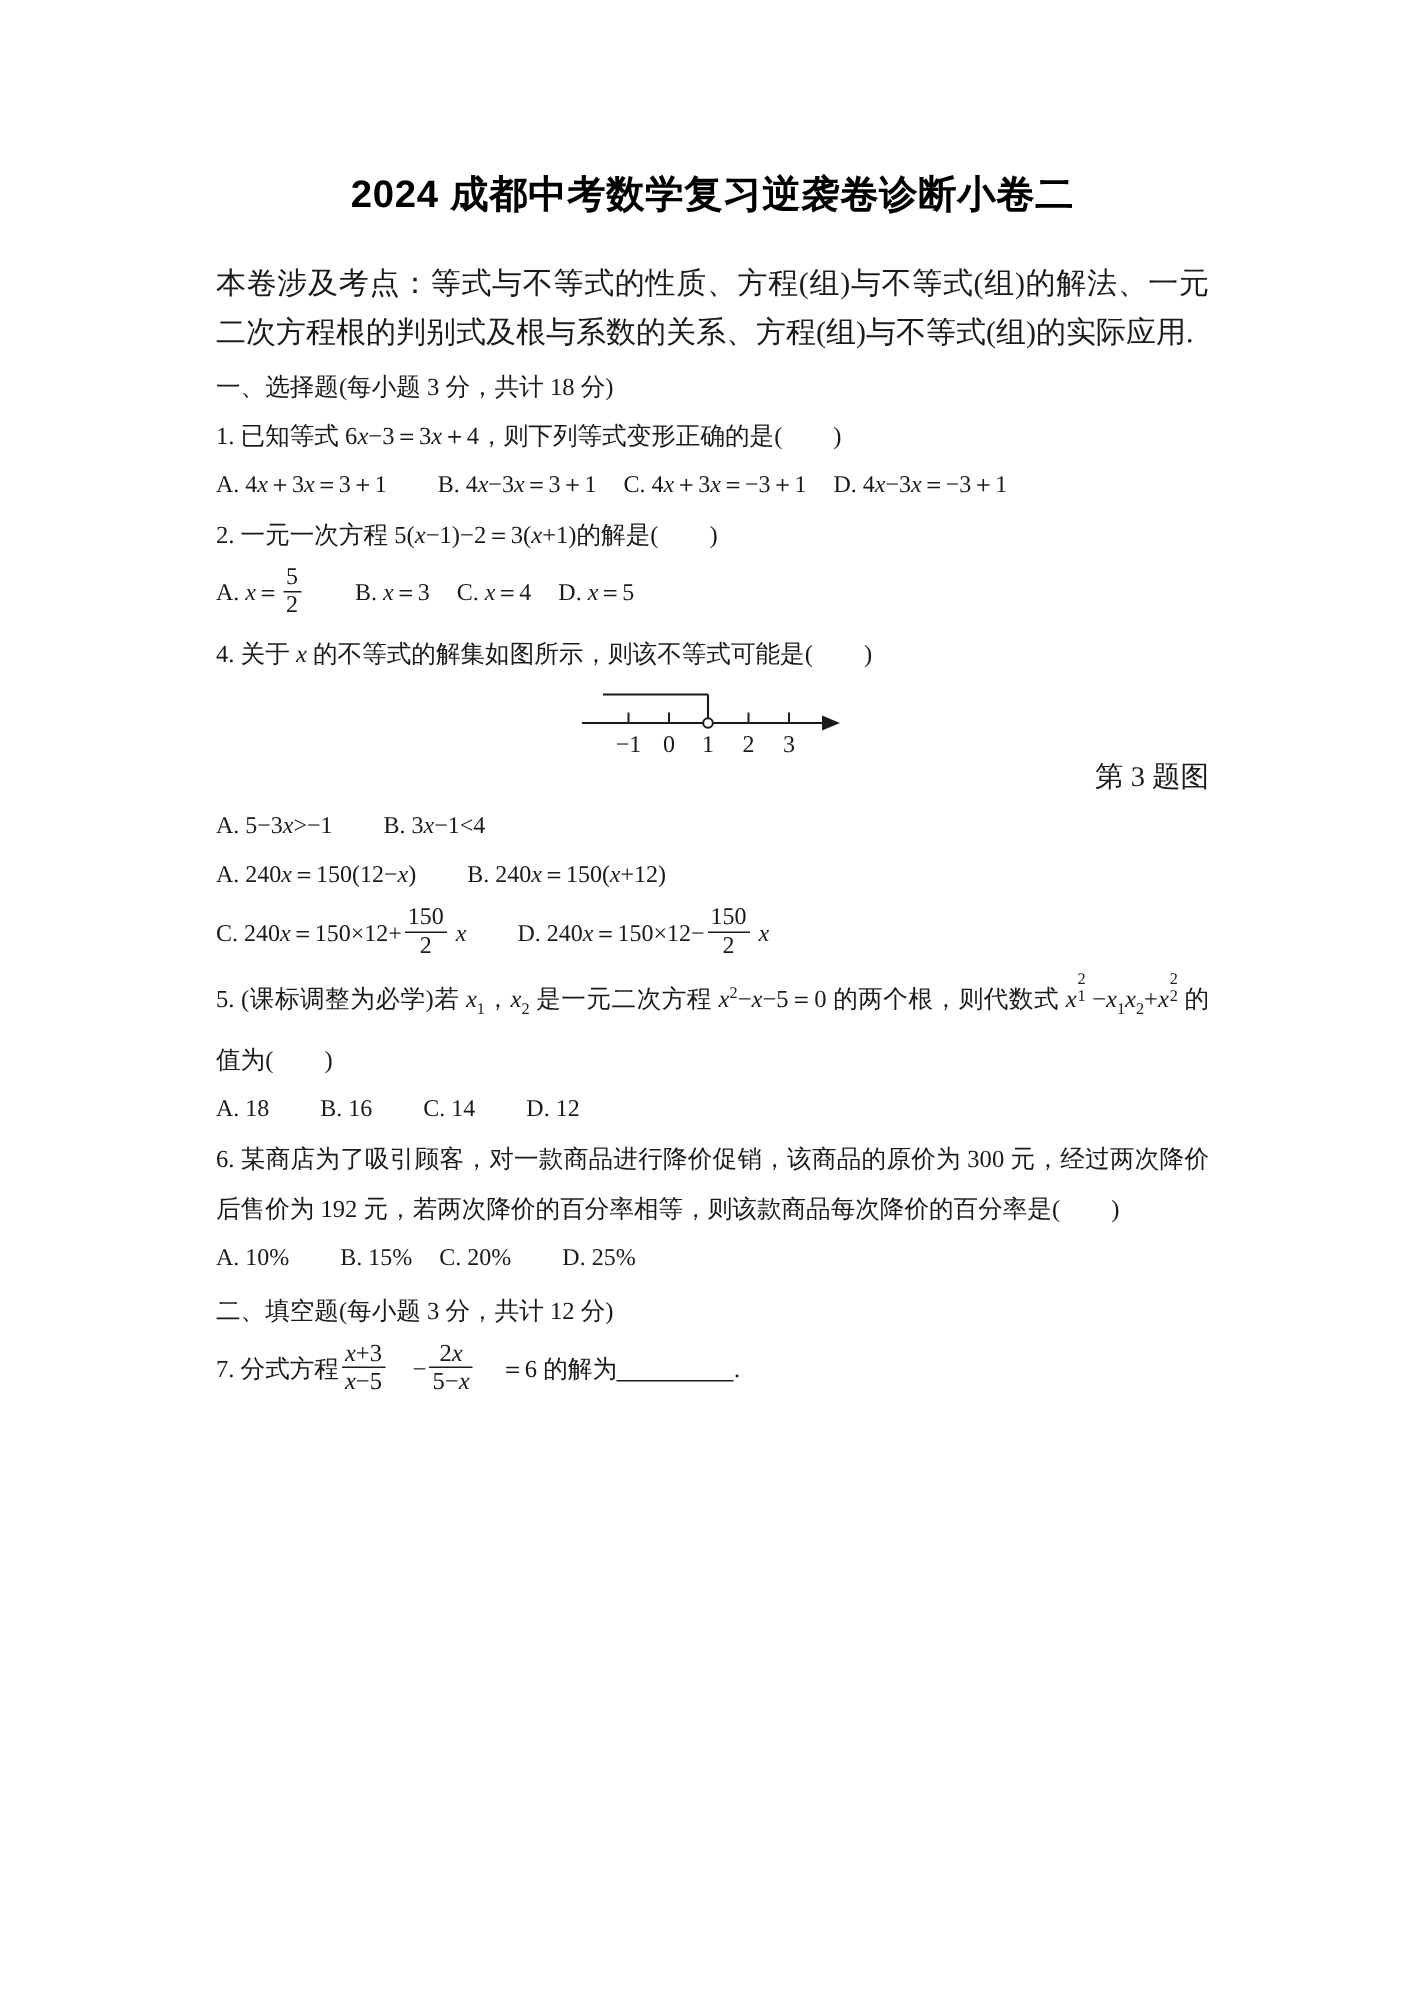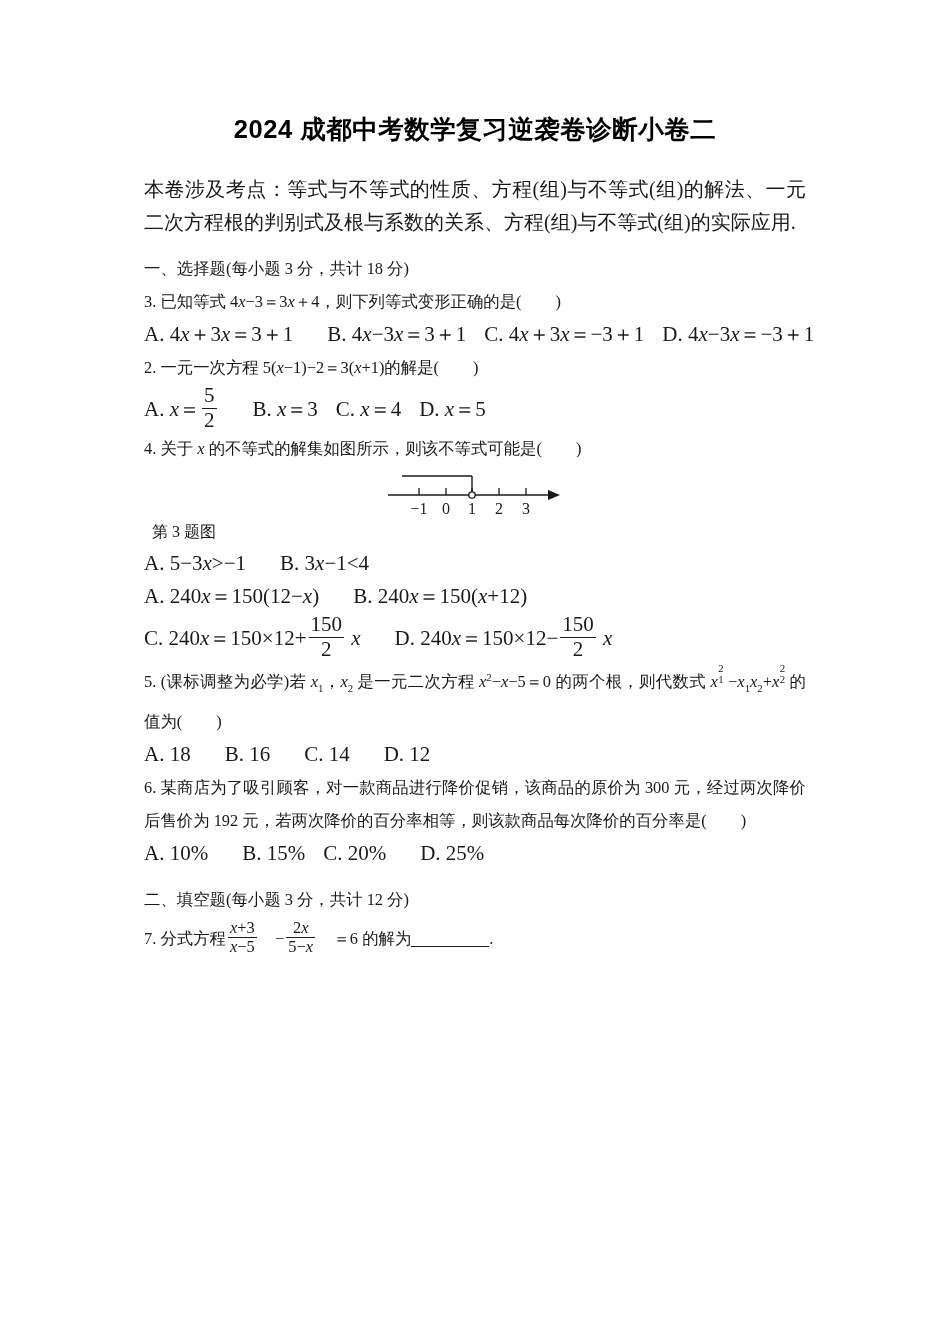--- a/index.html
+++ b/index.html
@@ -32,36 +32,36 @@
     color: #000;
   }
   .para {
     font-size: 20px;
     line-height: 33px;
     text-align: justify;
     margin: 0;
     text-justify: inter-ideograph;
   }
   .block {
-    margin-top: 13px;
+    margin-top: 2px;
   }
   .sec-head {
     font-size: 16.4px;
     line-height: 33px;
     margin: 0;
   }
   .q {
     font-size: 16.4px;
     line-height: 33px;
     margin: 0;
     text-align: justify;
     text-justify: inter-ideograph;
   }
   .opts {
-    font-size: 21px;
+    font-size: 16px;
     line-height: 33px;
     margin: 0;
     white-space: pre;
   }
   .opts-tall {
     line-height: 46px;
   }
   i.v {
     font-style: italic;
   }
@@ -119,23 +119,23 @@
   }
   sub, sup {
     font-size: 0.66em;
   }
   
   .figure-wrap {
     margin: 4px 0 0 0;
     text-align: center;
   }
   .figure-cap {
-    font-size: 16px;
+    font-size: 19px;
     line-height: 30px;
-    text-align: left;
+    text-align: right;
     margin: 0;
     padding-left: 8px;
   }
   .numline {
     display: block;
     margin: 0 auto;
   }
 </style>
 </head>
 <body>
@@ -143,21 +143,21 @@
 <div class="page">
   <div class="content">
 
     <h1 class="doc-title">2024 成都中考数学复习逆袭卷诊断小卷二</h1>
 
     <p class="para">本卷涉及考点：等式与不等式的性质、方程(组)与不等式(组)的解法、一元二次方程根的判别式及根与系数的关系、方程(组)与不等式(组)的实际应用.</p>
 
     <div class="block">
       <p class="sec-head">一、选择题(每小题 3 分，共计 18 分)</p>
 
-      <p class="q"><span>3. 已知等式 4</span><i class="v">x</i><span>−3＝3</span><i class="v">x</i><span>＋4，则下列等式变形正确的是(</span><span class="gap"></span><span>)</span></p>
+      <p class="q"><span>1. 已知等式 6</span><i class="v">x</i><span>−3＝3</span><i class="v">x</i><span>＋4，则下列等式变形正确的是(</span><span class="gap"></span><span>)</span></p>
       <p class="opts"><span><span>A. 4</span><i class="v">x</i><span>＋3</span><i class="v">x</i><span>＝3＋1</span></span><span class="gap"></span><span><span>B. 4</span><i class="v">x</i><span>−3</span><i class="v">x</i><span>＝3＋1</span></span><span class="gap-sm"></span><span><span>C. 4</span><i class="v">x</i><span>＋3</span><i class="v">x</i><span>＝−3＋1</span></span><span class="gap-sm"></span><span><span>D. 4</span><i class="v">x</i><span>−3</span><i class="v">x</i><span>＝−3＋1</span></span></p>
 
       <p class="q"><span>2. 一元一次方程 5(</span><i class="v">x</i><span>−1)−2＝3(</span><i class="v">x</i><span>+1)的解是(</span><span class="gap"></span><span>)</span></p>
       <p class="opts opts-tall"><span><span>A. </span><i class="v">x</i><span>＝</span><span class="frac"><span class="top">5</span><span class="bot">2</span></span></span><span class="gap"></span><span><span>B. </span><i class="v">x</i><span>＝3</span></span><span class="gap-sm"></span><span><span>C. </span><i class="v">x</i><span>＝4</span></span><span class="gap-sm"></span><span><span>D. </span><i class="v">x</i><span>＝5</span></span></p>
 
       <p class="q"><span>4. 关于 </span><i class="v">x</i><span> 的不等式的解集如图所示，则该不等式可能是(</span><span class="gap"></span><span>)</span></p>
 
       <div class="figure-wrap">
         <svg class="numline" width="190" height="48" viewBox="0 0 190 48">
 

